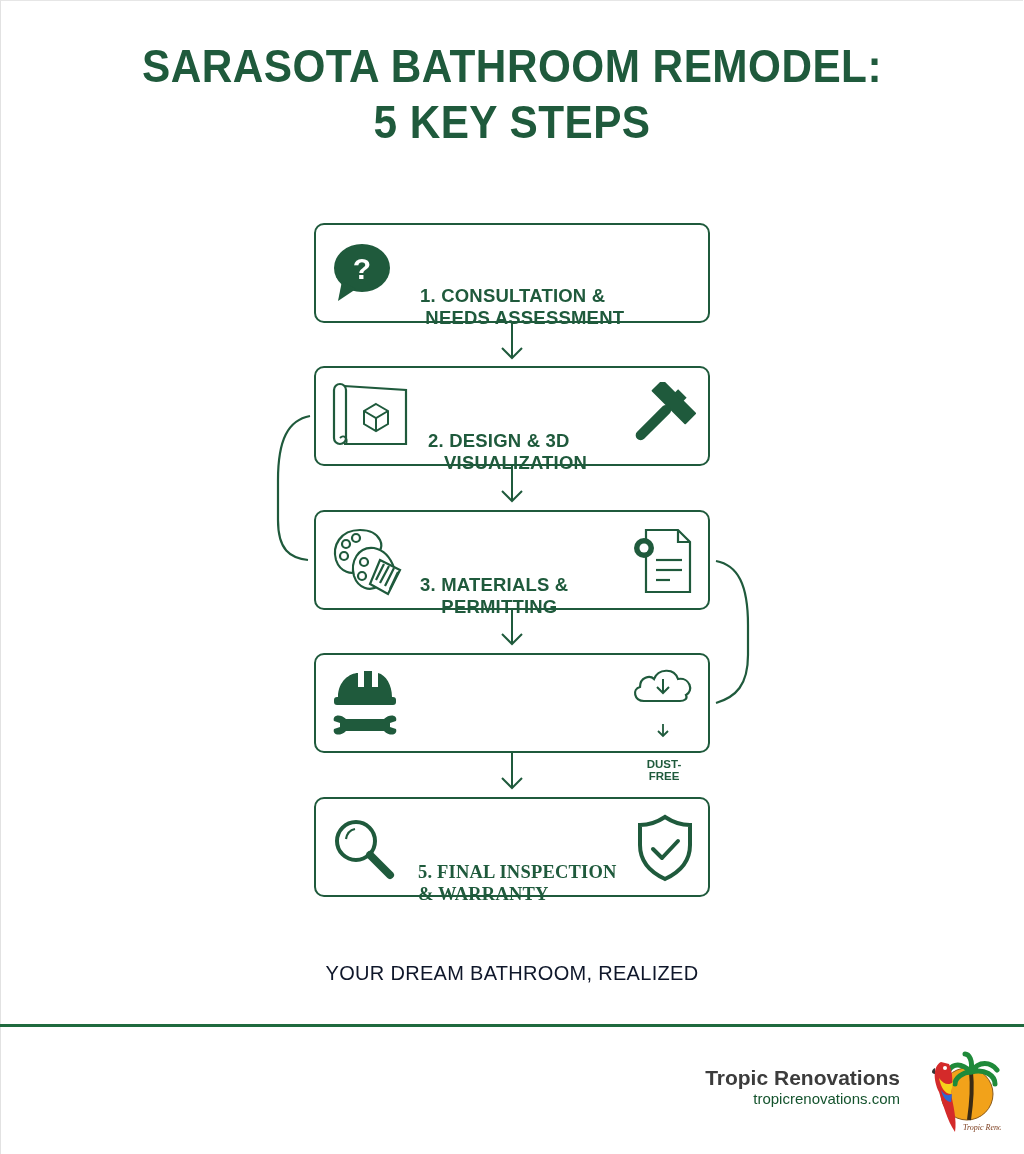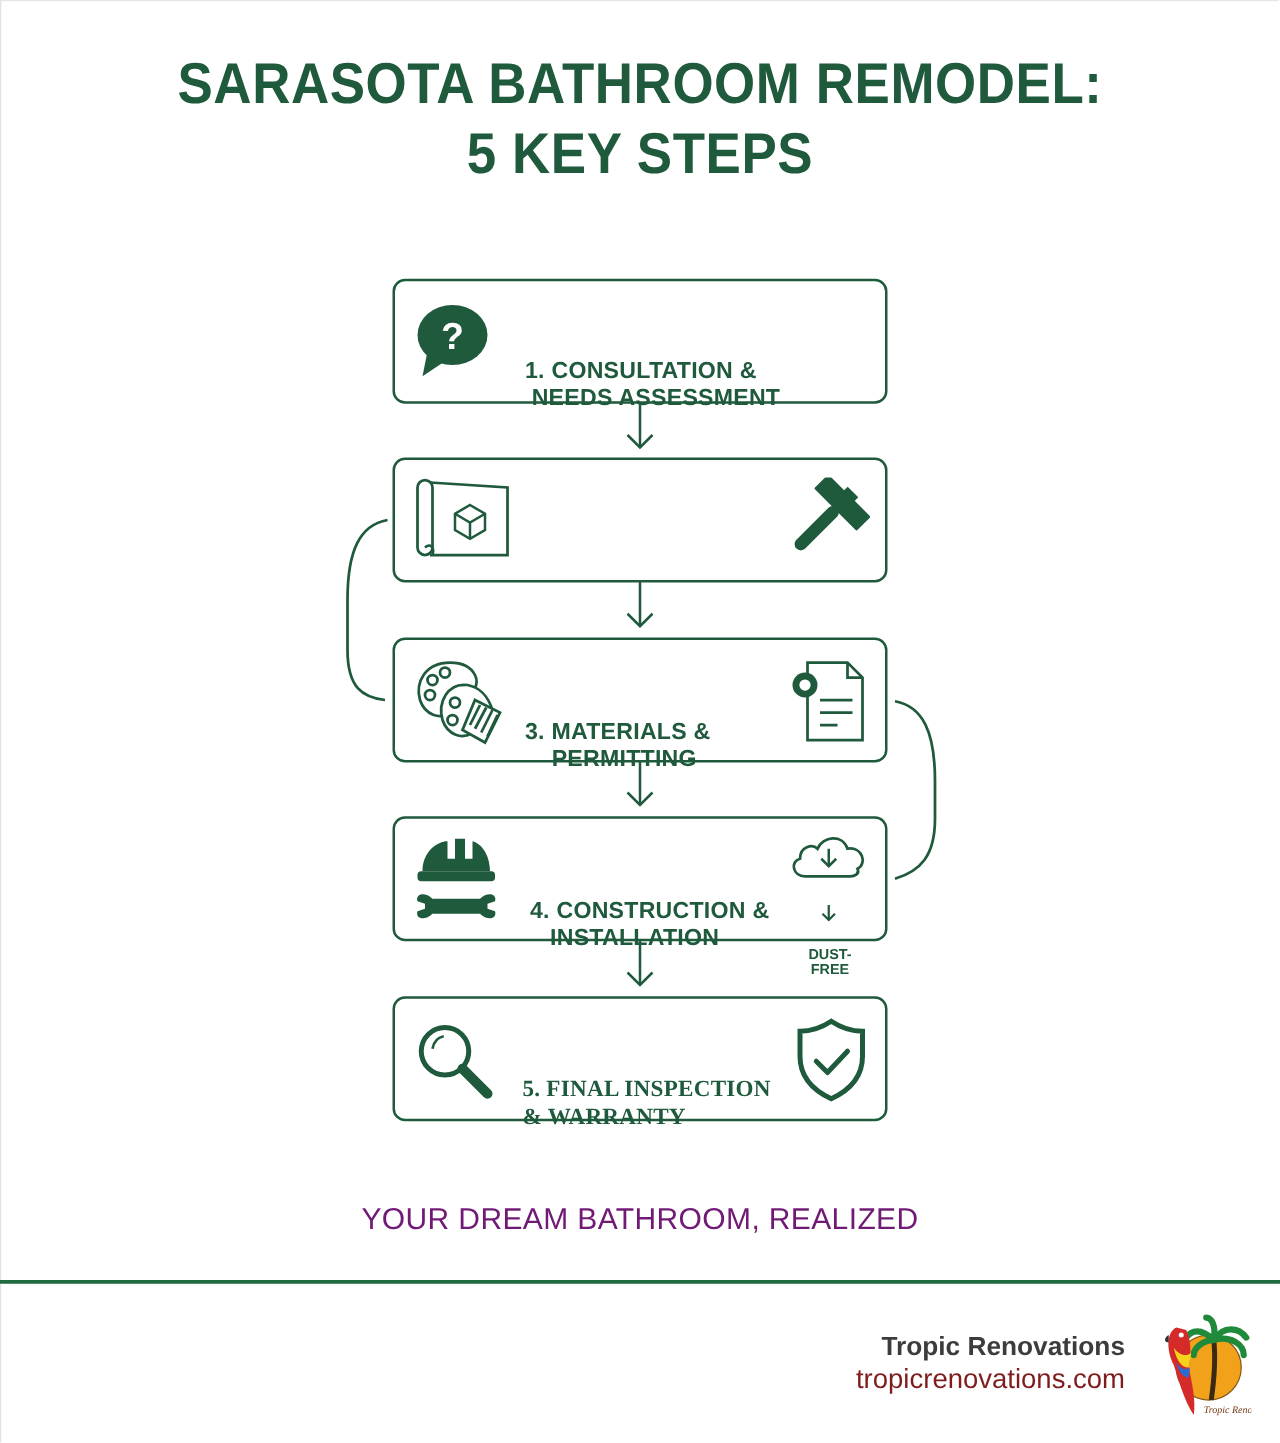--- a/index.html
+++ b/index.html
@@ -22,25 +22,25 @@
   }
   .step-label {
     position: absolute; font-weight: 700; font-size: 18.5px; line-height: 22px;
     color: #1f5a3c; letter-spacing: 0.2px; white-space: pre; margin-top: 32px;
   }
   .icon { position: absolute; }
   .arrow { position: absolute; left: 500px; width: 24px; }
   .connector { position: absolute; }
   .tagline {
     position: absolute; left: 0; top: 962px; width: 1024px; text-align: center;
-    font-size: 24px; color: #701a75; letter-spacing: 0.3px;
+    font-size: 20px; color: #0f172a; letter-spacing: 0.3px;
   }
   .divider { position: absolute; left: 0; top: 1024px; width: 1024px; height: 3px; background: #1f6a3e; }
   .brand-name { position: absolute; right: 124px; top: 1066px; font-weight: 700; font-size: 21px; color: #3c3c3c; text-align: right; }
-  .brand-url { position: absolute; right: 124px; top: 1090px; font-size: 22px; color: #7f1d1d; text-align: right; }
+  .brand-url { position: absolute; right: 124px; top: 1090px; font-size: 15px; color: #14532d; text-align: right; }
   .logo { position: absolute; left: 925px; top: 1050px; width: 76px; height: 84px; }
 </style>
 </head>
 <body>
 
 <div class="page-border"></div>
 
 <h1 class="title" style="margin:0;">
   <span>SARASOTA BATHROOM REMODEL:</span>
   <span>5 KEY STEPS</span>
@@ -71,20 +71,22 @@
 <div class="step" style="top:366px;">
   <svg class="icon" style="left:14px;top:14px;" width="80" height="66" viewBox="0 0 80 66">
     <path d="M14 4 L 76 8 L 76 62 L 14 62" fill="none" stroke="#1f5a3c" stroke-width="2.2"></path>
     <rect x="4" y="2" width="12" height="60" rx="6" fill="#fff" stroke="#1f5a3c" stroke-width="2.2"></rect>
     <path d="M10 56 C 14 52, 18 56, 16 62" fill="none" stroke="#1f5a3c" stroke-width="2"></path>
     <g transform="translate(46,35)" fill="none" stroke="#1f5a3c" stroke-width="2">
       <path d="M0 -13 L 12 -6 L 12 7 L 0 14 L -12 7 L -12 -6 Z"></path>
       <path d="M-12 -6 L 0 1 L 12 -6 M0 1 L 0 14"></path>
     </g>
   </svg>
+  <div class="step-label" style="left:112px;top:30px;">2. DESIGN &amp; 3D
+   VISUALIZATION</div>
   <svg class="icon" style="left:316px;top:14px;" width="64" height="70" viewBox="0 0 64 70">
     <g transform="rotate(45 32 30)" fill="#1f5a3c">
       <rect x="8" y="8" width="48" height="16" rx="1"></rect>
       <rect x="26" y="4" width="12" height="6"></rect>
       <rect x="27" y="22" width="10" height="46" rx="5"></rect>
     </g>
   </svg>
 </div>
 
 <svg class="arrow" style="top:465px;" width="24" height="44" viewBox="0 0 24 44">
@@ -127,22 +129,20 @@
 </svg>
 
 <div class="step" style="top:653px;">
   <svg class="icon" style="left:16px;top:12px;" width="66" height="76" viewBox="0 0 66 76">
     <g fill="#1f5a3c">
       <path d="M6 30 C 6 14, 18 6, 26 6 L 26 20 L 32 20 L 32 4 L 40 4 L 40 20 L 46 20 L 46 6 C 54 8, 60 18, 60 30 Z"></path>
       <rect x="2" y="30" width="62" height="8" rx="3"></rect>
       <path d="M14 52 C 8 46, 0 48, 2 54 L 8 56 L 8 60 L 2 62 C 0 68, 8 70, 14 64 L 52 64 C 58 70, 66 68, 64 62 L 58 60 L 58 56 L 64 54 C 66 48, 58 46, 52 52 Z"></path>
     </g>
   </svg>
-  <div class="step-label" style="left:108px;top:30px;">4. CONSTRUCTION &amp;
-   INSTALLATION</div>
   <svg class="icon" style="left:314px;top:10px;" width="66" height="40" viewBox="0 0 66 40">
     <path d="M14 36 C 4 36, 2 24, 10 22 C 10 12, 20 10, 24 14 C 28 4, 44 2, 48 14 C 60 12, 64 26, 56 30 C 58 34, 54 36, 50 36 Z" fill="none" stroke="#1f5a3c" stroke-width="2.2"></path>
     <line x1="33" y1="14" x2="33" y2="28" stroke="#1f5a3c" stroke-width="2"></line>
     <polyline points="27,22 33,28 39,22" fill="none" stroke="#1f5a3c" stroke-width="2"></polyline>
   </svg>
   <div style="position:absolute;left:316px;top:55px;width:64px;text-align:center;font-weight:700;font-size:11.5px;color:#1f5a3c;margin-top:48px;">DUST-FREE</div>
   <svg class="icon" style="left:340px;top:68px;" width="14" height="16" viewBox="0 0 14 16">
     <line x1="7" y1="1" x2="7" y2="13" stroke="#1f5a3c" stroke-width="1.8"></line>
     <polyline points="2,8 7,13 12,8" fill="none" stroke="#1f5a3c" stroke-width="1.8"></polyline>
   </svg>

